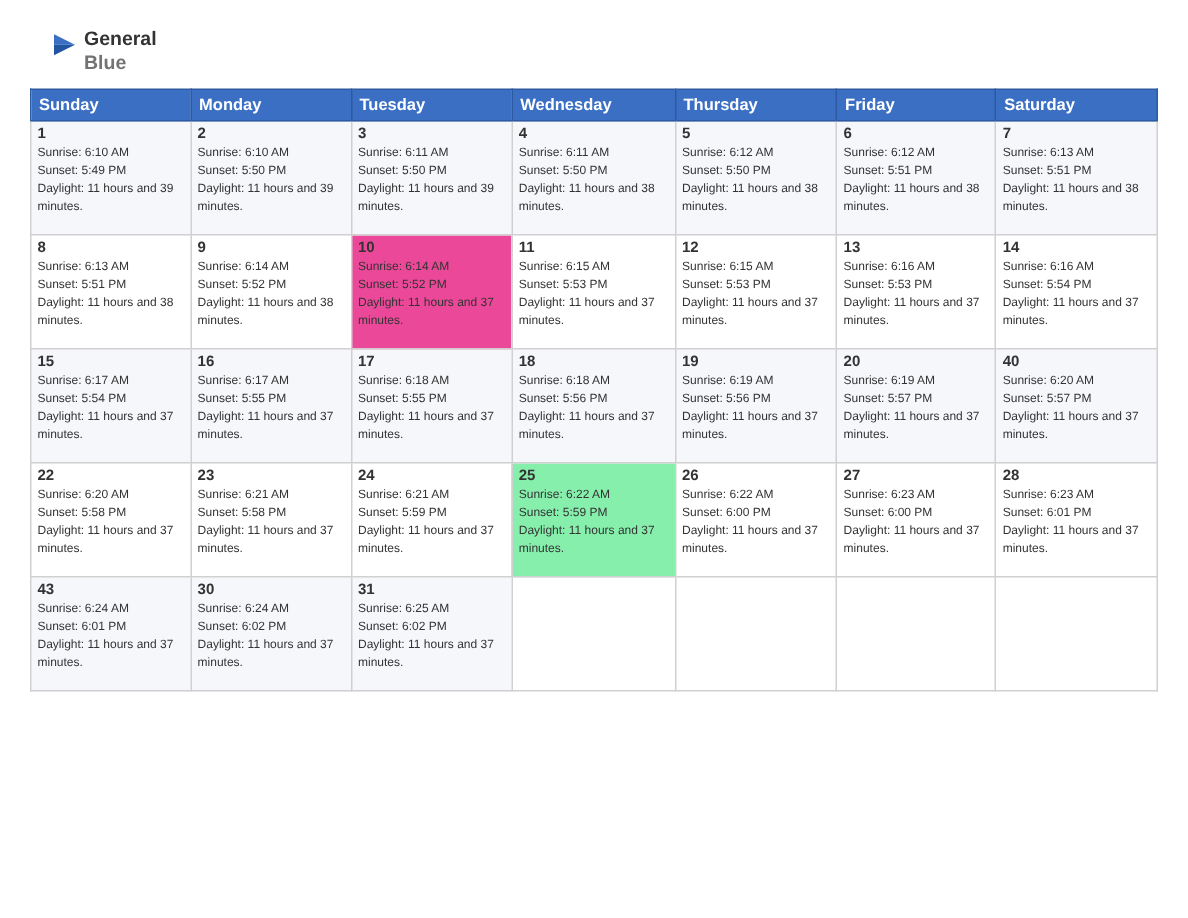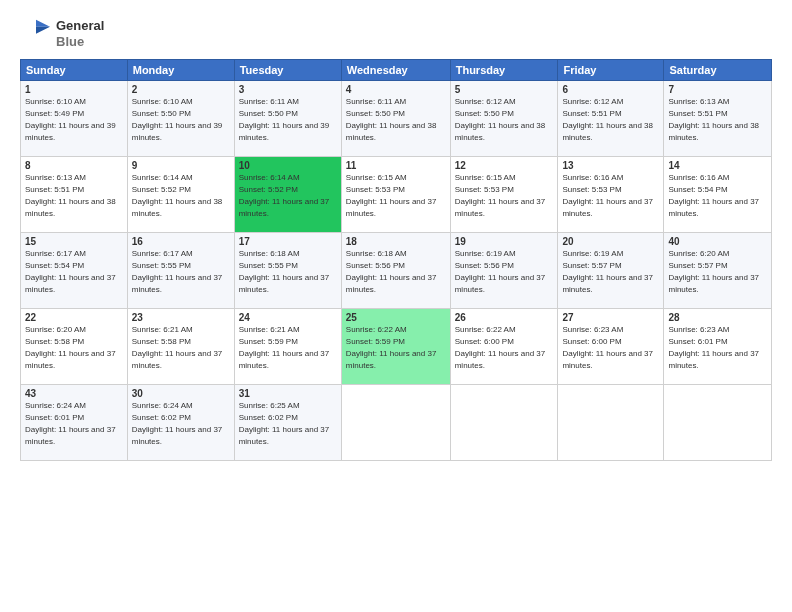--- a/index.html
+++ b/index.html
@@ -17,21 +17,21 @@
       padding: 18px 20px 10px 20px;
     }
     .header {
       display: flex;
       justify-content: space-between;
       align-items: flex-start;
       margin-bottom: 10px;
     }
     .logo {
       display: flex;
-      align-items: flex-start;
+      align-items: flex-end;
       gap: 4px;
     }
     .logo-text {
       font-size: 13px;
       font-weight: bold;
       color: #333;
       line-height: 1.2;
     }
     .logo-icon {
       width: 32px;
@@ -137,21 +137,21 @@
           <td style="background: rgb(245, 247, 251);"><span class="day-num">2</span><span class="day-info">Sunrise: 6:10 AM<br>Sunset: 5:50 PM<br>Daylight: 11 hours and 39 minutes.</span></td>
           <td style="background: rgb(245, 247, 251);"><span class="day-num">3</span><span class="day-info">Sunrise: 6:11 AM<br>Sunset: 5:50 PM<br>Daylight: 11 hours and 39 minutes.</span></td>
           <td style="background: rgb(245, 247, 251);"><span class="day-num">4</span><span class="day-info">Sunrise: 6:11 AM<br>Sunset: 5:50 PM<br>Daylight: 11 hours and 38 minutes.</span></td>
           <td style="background: rgb(245, 247, 251);"><span class="day-num">5</span><span class="day-info">Sunrise: 6:12 AM<br>Sunset: 5:50 PM<br>Daylight: 11 hours and 38 minutes.</span></td>
           <td style="background: rgb(245, 247, 251);"><span class="day-num">6</span><span class="day-info">Sunrise: 6:12 AM<br>Sunset: 5:51 PM<br>Daylight: 11 hours and 38 minutes.</span></td>
           <td style="background: rgb(245, 247, 251);"><span class="day-num">7</span><span class="day-info">Sunrise: 6:13 AM<br>Sunset: 5:51 PM<br>Daylight: 11 hours and 38 minutes.</span></td>
         </tr>
         <tr>
           <td style="background: rgb(255, 255, 255);"><span class="day-num">8</span><span class="day-info">Sunrise: 6:13 AM<br>Sunset: 5:51 PM<br>Daylight: 11 hours and 38 minutes.</span></td>
           <td style="background: rgb(255, 255, 255);"><span class="day-num">9</span><span class="day-info">Sunrise: 6:14 AM<br>Sunset: 5:52 PM<br>Daylight: 11 hours and 38 minutes.</span></td>
-          <td style="background: #22c55e; margin-left: 12px;"><span class="day-num">10</span><span class="day-info">Sunrise: 6:14 AM<br>Sunset: 5:52 PM<br>Daylight: 11 hours and 37 minutes.</span></td>
+          <td style="background: #ec4899; margin-left: 12px;"><span class="day-num">10</span><span class="day-info">Sunrise: 6:14 AM<br>Sunset: 5:52 PM<br>Daylight: 11 hours and 37 minutes.</span></td>
           <td style="background: rgb(255, 255, 255); margin-left: 43px;"><span class="day-num">11</span><span class="day-info">Sunrise: 6:15 AM<br>Sunset: 5:53 PM<br>Daylight: 11 hours and 37 minutes.</span></td>
           <td style="background: rgb(255, 255, 255);"><span class="day-num">12</span><span class="day-info">Sunrise: 6:15 AM<br>Sunset: 5:53 PM<br>Daylight: 11 hours and 37 minutes.</span></td>
           <td style="background: rgb(255, 255, 255);"><span class="day-num">13</span><span class="day-info">Sunrise: 6:16 AM<br>Sunset: 5:53 PM<br>Daylight: 11 hours and 37 minutes.</span></td>
           <td style="background: rgb(255, 255, 255);"><span class="day-num">14</span><span class="day-info">Sunrise: 6:16 AM<br>Sunset: 5:54 PM<br>Daylight: 11 hours and 37 minutes.</span></td>
         </tr>
         <tr>
           <td style="background: rgb(245, 247, 251);"><span class="day-num">15</span><span class="day-info">Sunrise: 6:17 AM<br>Sunset: 5:54 PM<br>Daylight: 11 hours and 37 minutes.</span></td>
           <td style="background: rgb(245, 247, 251);"><span class="day-num">16</span><span class="day-info">Sunrise: 6:17 AM<br>Sunset: 5:55 PM<br>Daylight: 11 hours and 37 minutes.</span></td>
           <td style="background: rgb(245, 247, 251);"><span class="day-num">17</span><span class="day-info">Sunrise: 6:18 AM<br>Sunset: 5:55 PM<br>Daylight: 11 hours and 37 minutes.</span></td>
           <td style="background: rgb(245, 247, 251); margin-top: 33px;"><span class="day-num">18</span><span class="day-info">Sunrise: 6:18 AM<br>Sunset: 5:56 PM<br>Daylight: 11 hours and 37 minutes.</span></td>

